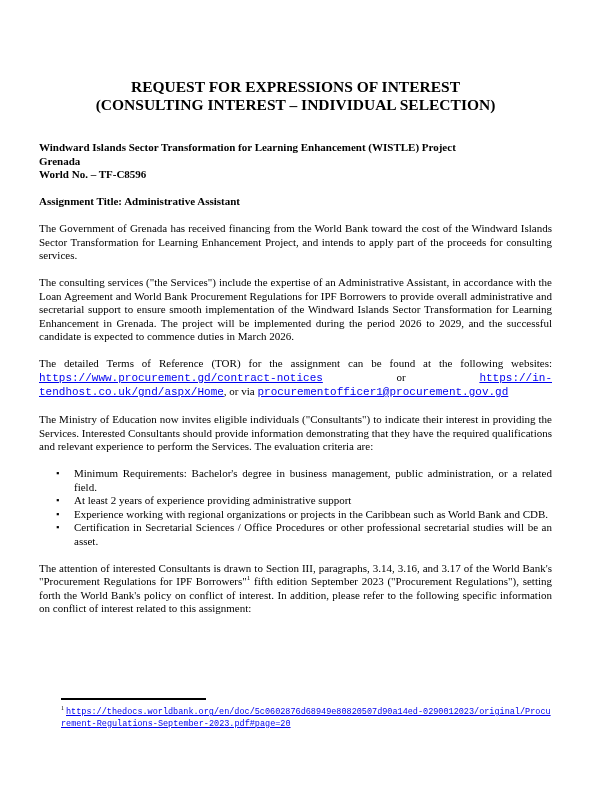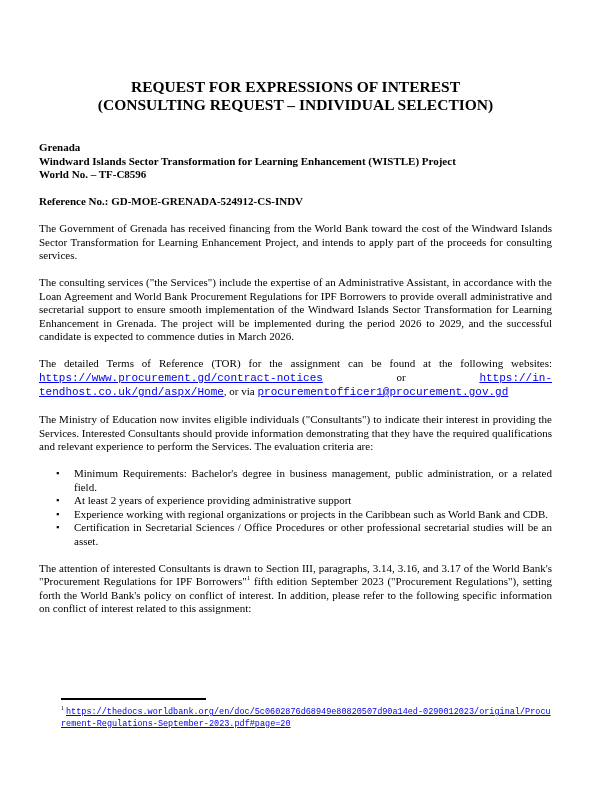--- a/index.html
+++ b/index.html
@@ -72,33 +72,33 @@
     margin-right: 2px;
   }
 </style>
 </head>
 <body>
 
 <div class="page">
 
   <div class="doc-title">
     <div>REQUEST FOR EXPRESSIONS OF INTEREST</div>
-    <div>(CONSULTING REQUEST – INDIVIDUAL SELECTION)</div>
+    <div>(CONSULTING INTEREST – INDIVIDUAL SELECTION)</div>
   </div>
 
   <div class="hdr-block">
+    <div>Windward Islands Sector Transformation for Learning Enhancement (WISTLE) Project</div>
     <div>Grenada</div>
-    <div>Windward Islands Sector Transformation for Learning Enhancement (WISTLE) Project</div>
     <div>World No. – TF-C8596</div>
   </div>
 
   <div class="gap"></div>
 
   <div class="hdr-block">
-    <div>Reference No.: GD-MOE-GRENADA-524912-CS-INDV</div>
+    <div>Assignment Title: Administrative Assistant</div>
   </div>
 
   <div class="gap"></div>
 
   <div class="para">The Government of Grenada has received financing from the World Bank toward the cost of the Windward Islands Sector Transformation for Learning Enhancement Project, and intends to apply part of the proceeds for consulting services.</div>
 
   <div class="gap"></div>
 
   <div class="para">The consulting services ("the Services") include the expertise of an Administrative Assistant, in accordance with the Loan Agreement and World Bank Procurement Regulations for IPF Borrowers to provide overall administrative and secretarial support to ensure smooth implementation of the Windward Islands Sector Transformation for Learning Enhancement in Grenada.  The project will be implemented during the period 2026 to 2029, and the successful candidate is expected to commence duties in March 2026.</div>
 

